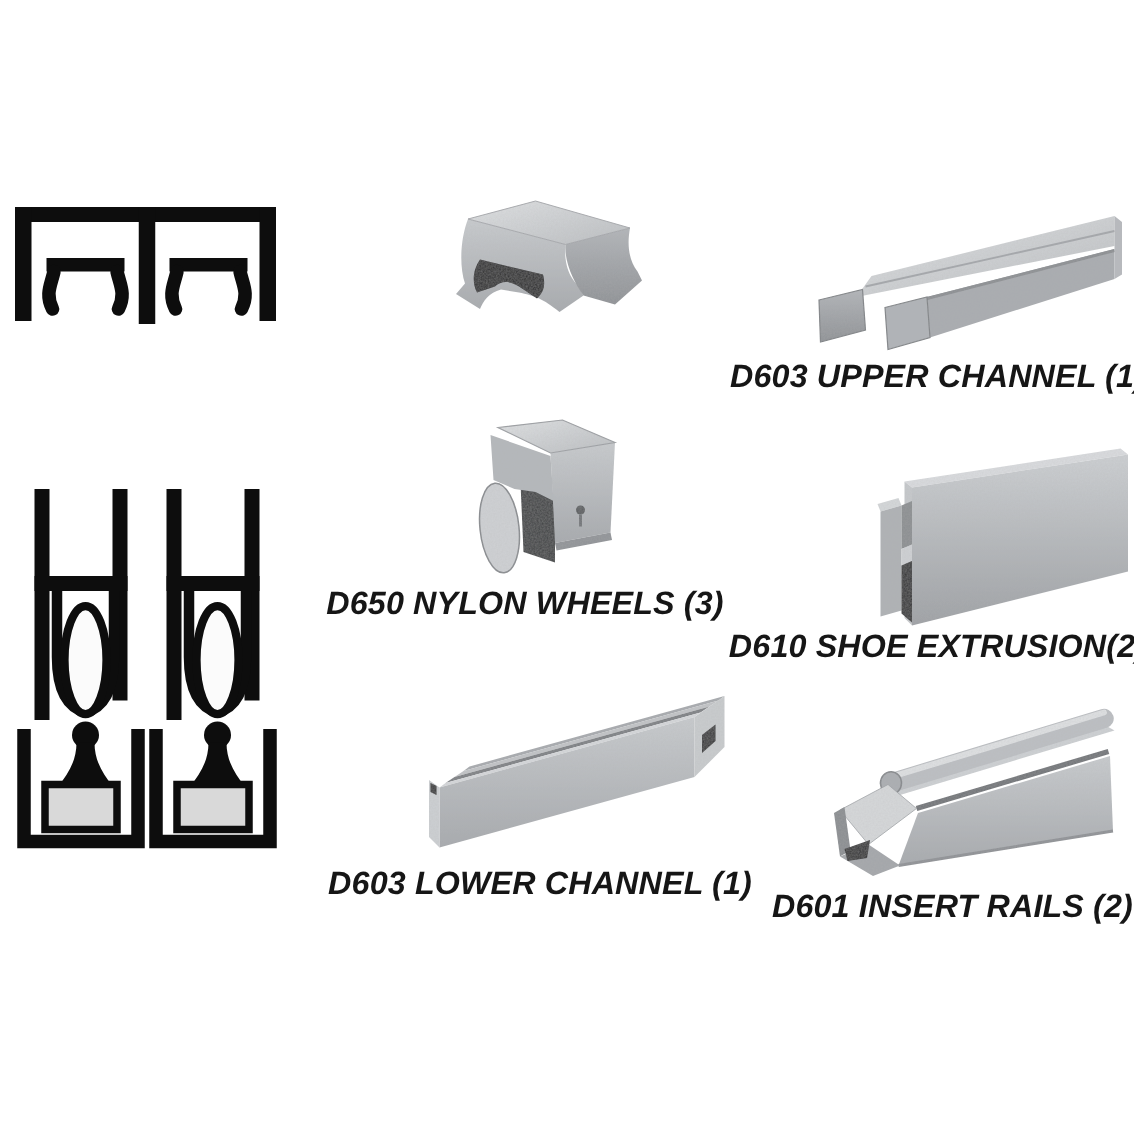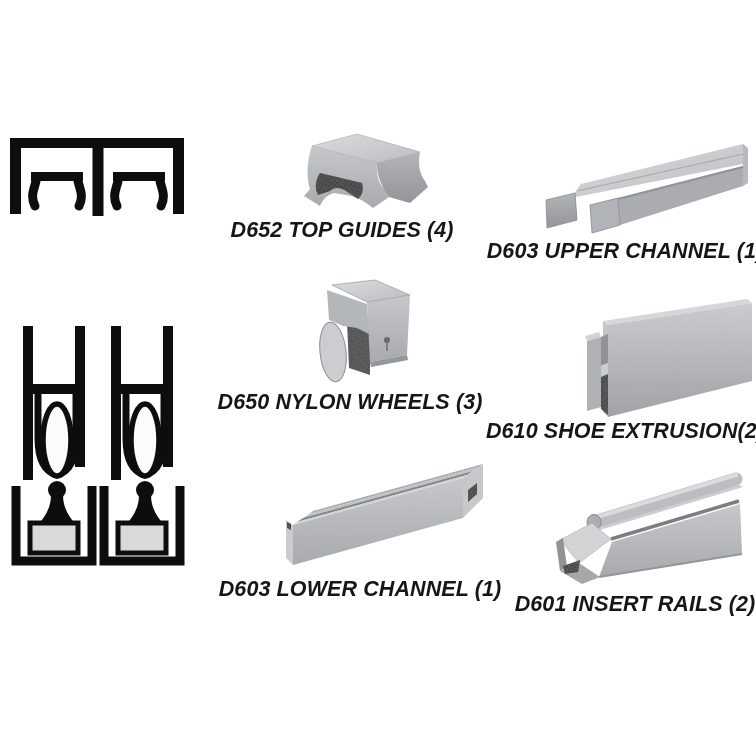--- a/index.html
+++ b/index.html
@@ -152,20 +152,19 @@
       <line x1="74" y1="62" x2="216" y2="19" stroke="#bcbfc3" stroke-width="13" stroke-linecap="round"></line>
       <line x1="74" y1="58" x2="216" y2="15" stroke="#dfe1e3" stroke-width="4" stroke-linecap="round"></line>
       <ellipse cx="74" cy="62" rx="7" ry="7.5" fill="#aaadb1" stroke="#83868a" stroke-width="1"></ellipse>
       <polygon points="40,80 72,63 91,79 59,103" fill="#d6d8da" stroke="#9a9da1" stroke-width="0.5"></polygon>
       <polygon points="36,82 43,78 47,107 40,111" fill="#898c90"></polygon>
       <polygon points="40,111 59,103 80,117 62,124" fill="#a3a6aa"></polygon>
       <polygon points="43,106 60,100 58,112 45,114" fill="#2c2c2e"></polygon>
     </g>
   </svg>
 
-  <div class="part-label" style="left:342px; top:218px">D652 TOP GUIDES (4)</div>
   <div class="part-label" style="left:625px; top:239px">D603 UPPER CHANNEL (1)</div>
   <div class="part-label" style="left:350px; top:390px">D650 NYLON WHEELS (3)</div>
   <div class="part-label" style="left:625px; top:419px">D610 SHOE EXTRUSION(2)</div>
   <div class="part-label" style="left:360px; top:577px">D603 LOWER CHANNEL (1)</div>
   <div class="part-label" style="left:635px; top:592px">D601 INSERT RAILS (2)</div>
 
 </div>
 
 </body></html>

